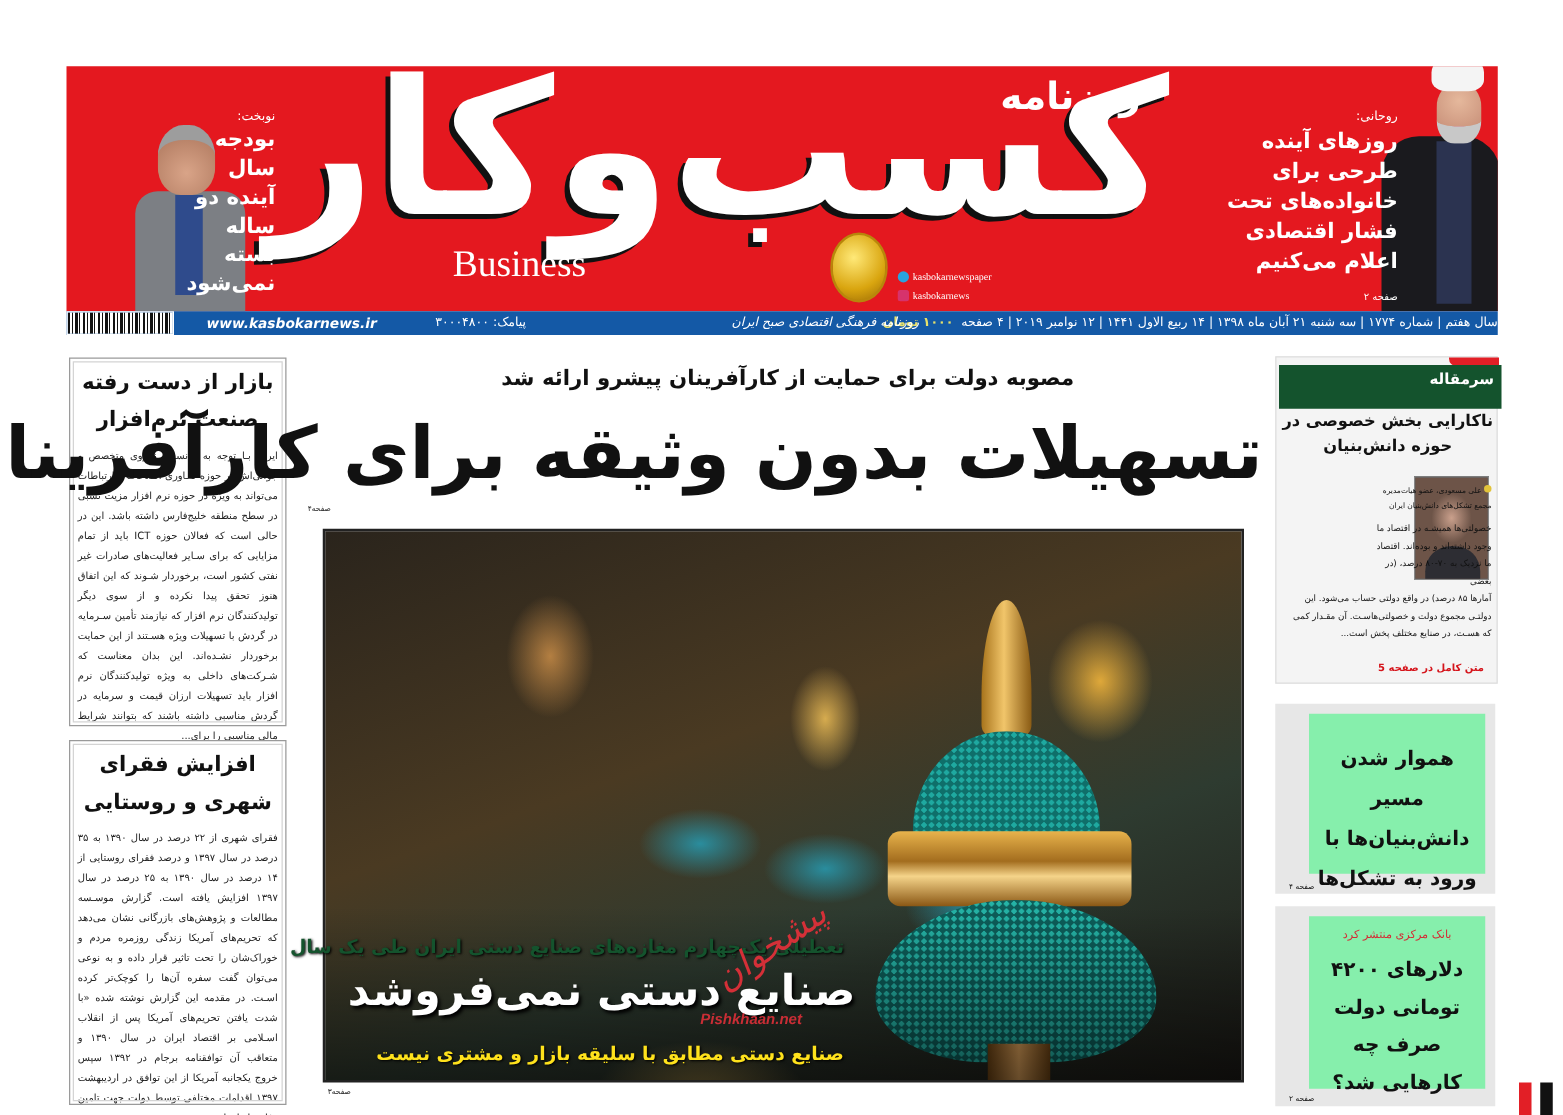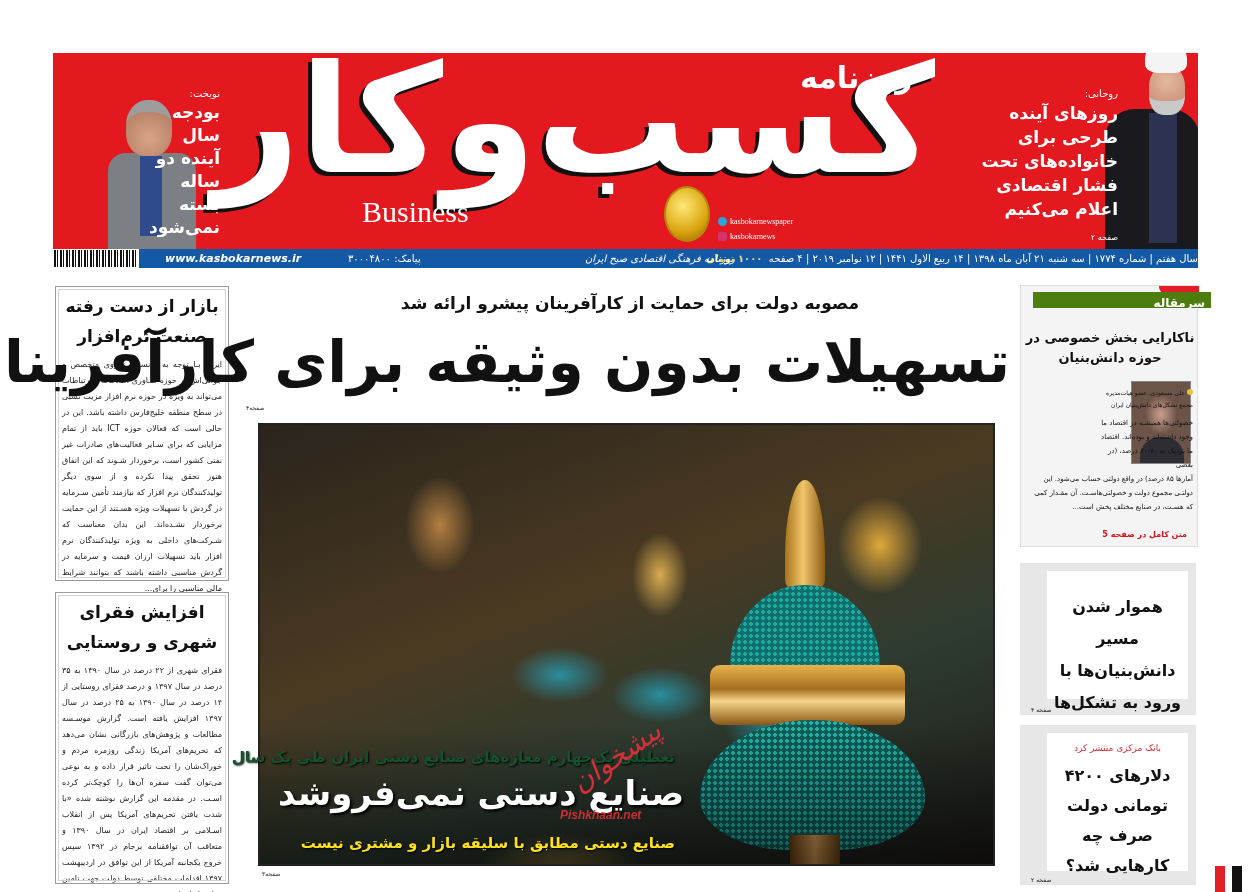--- a/index.html
+++ b/index.html
@@ -70,33 +70,33 @@
   .photo .shade { position: absolute; left: 0; top: 300px; width: 737px; height: 143px; background: linear-gradient(180deg, transparent, rgba(0,0,0,.55)); }
   .photo-kicker { position: absolute; left: 265px; top: 748px; width: 410px; text-align: right; color: #14532d; font-size: 15px; font-weight: bold; text-shadow: 1px 1px 2px #000; white-space: nowrap; }
   .photo-title { position: absolute; left: 274px; top: 773px; width: 410px; text-align: right; color: #fff; font-size: 34px; font-weight: 700; text-shadow: 2px 2px 3px #000; white-space: nowrap; }
   .photo-sub { position: absolute; left: 265px; top: 834px; width: 410px; text-align: right; color: #ffe21c; font-size: 15px; font-weight: bold; text-shadow: 1px 1px 2px #000; white-space: nowrap; }
   .watermark-fa { position: absolute; left: 565px; top: 740px; color: #e8303a; font-family: "DejaVu Serif", serif; font-size: 28px; font-style: italic; transform: rotate(-35deg); opacity: .9; }
   .watermark-en { position: absolute; left: 560px; top: 808px; color: #e8303a; font-family: "Liberation Sans", sans-serif; font-weight: bold; font-style: italic; font-size: 12px; direction: ltr; opacity: .85; }
 
   
   .editorial { position: absolute; left: 1020px; top: 285px; width: 178px; height: 262px; background: #f4f4f4; border: 1px solid #ddd; }
   .editorial .tab-red { position: absolute; left: 138px; top: 0; width: 40px; height: 7px; background: #e21f26; border-radius: 0 0 0 6px; }
-  .editorial .band { position: absolute; left: 12px; top: 6px; width: 178px; height: 16px; background: #4d7c0f; }
+  .editorial .band { position: absolute; left: 2px; top: 6px; width: 178px; height: 35px; background: #14532d; }
   .editorial .band span { position: absolute; right: 6px; top: 4px; color: #fff; font-weight: bold; font-size: 12px; }
   .editorial h3 { position: absolute; left: 4px; top: 42px; width: 170px; text-align: center; font-size: 13px; font-weight: bold; line-height: 20px; }
   .editorial .author { position: absolute; right: 4px; top: 101px; width: 90px; font-size: 6px; line-height: 12px; text-align: right; }
   .editorial .author .dot { display: inline-block; width: 6px; height: 6px; border-radius: 50%; background: #e2c33a; margin-left: 2px; }
   .editorial .portrait { position: absolute; left: 110px; top: 95px; width: 60px; height: 83px; border: 1px solid #888; background: radial-gradient(ellipse 20px 25px at 50% 40%, #caa08c, #6d5448 80%), #2a2a2a; overflow: hidden; }
   .editorial .portrait::after { content: ""; position: absolute; left: 8px; top: 55px; width: 44px; height: 30px; background: #2d2d33; border-radius: 20px 20px 0 0; }
   .editorial .body { position: absolute; left: 6px; top: 130px; width: 166px; font-size: 7px; line-height: 14px; text-align: right; }
   .editorial .body .short { width: 98px; margin-left: auto; display: block; }
   .editorial .more { position: absolute; right: 10px; top: 244px; color: #d5141b; font-weight: bold; font-size: 8px; }
 
   .grey-box { position: absolute; left: 1020px; width: 176px; background: #e7e7e7; padding: 8px; }
-  .grey-box .inner { background: #ffffff; text-align: center; padding: 14px 4px; margin-left: 19px; }
+  .grey-box .inner { background: #86efac; text-align: center; padding: 14px 4px; margin-left: 19px; }
   .grey-box .kick { color: #d52a34; font-size: 9px; font-weight: normal; margin-bottom: 8px; }
   .grey-box .t { font-size: 16px; font-weight: bold; line-height: 32px; }
   .grey-box .pg { font-size: 6px; text-align: left; direction: ltr; position: absolute; left: 11px; bottom: 2px; }
 
   .flag-red { position: absolute; left: 1215px; top: 866px; width: 10px; height: 26px; background: #e21f26; }
   .flag-black { position: absolute; left: 1232px; top: 866px; width: 10px; height: 26px; background: #111; }
 </style>
 </head>
 <body>
 

